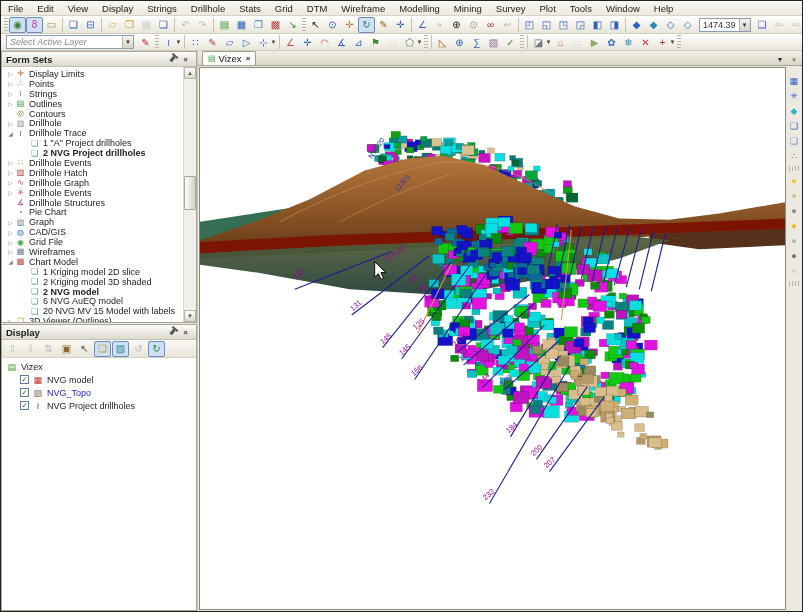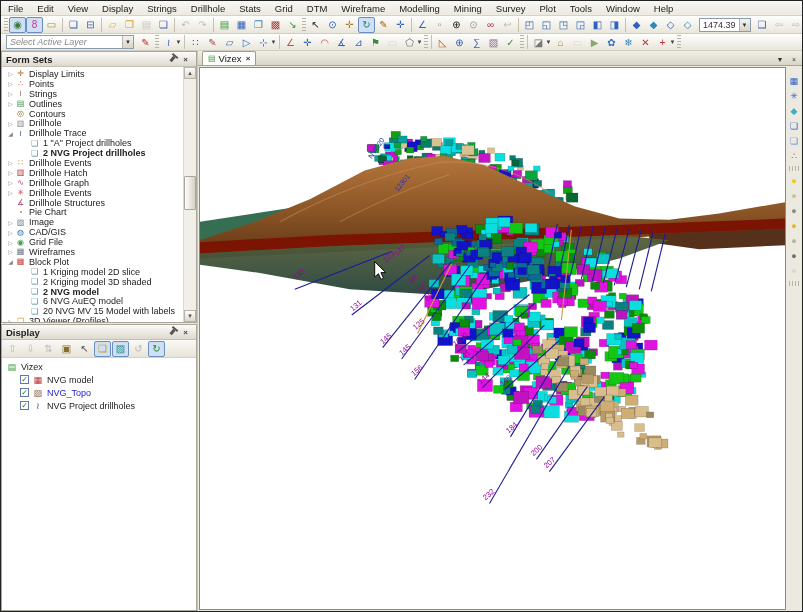--- a/index.html
+++ b/index.html
@@ -325,41 +325,41 @@
                 <span class="lbl">Drillhole Structures</span>
               </div>
               <div class="fs-row">
                 <span class="exp"></span>
                 <span class="ticon" style="color: rgb(176, 128, 32);">◔</span>
                 <span class="lbl">Pie Chart</span>
               </div>
               <div class="fs-row">
                 <span class="exp">▷</span>
                 <span class="ticon" style="color: rgb(112, 128, 144);">▨</span>
-                <span class="lbl">Image</span>
+                <span class="lbl">Graph</span>
               </div>
               <div class="fs-row">
                 <span class="exp">▷</span>
                 <span class="ticon" style="color: rgb(48, 112, 176);">◍</span>
                 <span class="lbl">CAD/GIS</span>
               </div>
               <div class="fs-row">
                 <span class="exp">▷</span>
                 <span class="ticon" style="color: rgb(64, 160, 64);">◉</span>
                 <span class="lbl">Grid File</span>
               </div>
               <div class="fs-row">
                 <span class="exp">▷</span>
                 <span class="ticon" style="color: rgb(96, 112, 128);">▦</span>
                 <span class="lbl">Wireframes</span>
               </div>
               <div class="fs-row">
                 <span class="exp">◢</span>
                 <span class="ticon" style="color: rgb(192, 48, 48);">▦</span>
-                <span class="lbl">Block Plot</span>
+                <span class="lbl">Chart Model</span>
               </div>
               <div class="fs-row child">
                 <span class="exp"></span>
                 <span class="ticon" style="color: rgb(74, 142, 142);">❏</span>
                 <span class="lbl">1 Kriging model 2D slice</span>
               </div>
               <div class="fs-row child">
                 <span class="exp"></span>
                 <span class="ticon" style="color: rgb(74, 142, 142);">❏</span>
                 <span class="lbl">2 Kriging model 3D shaded</span>
@@ -375,21 +375,21 @@
                 <span class="lbl">6 NVG AuEQ model</span>
               </div>
               <div class="fs-row child">
                 <span class="exp"></span>
                 <span class="ticon" style="color: rgb(74, 142, 142);">❏</span>
                 <span class="lbl">20 NVG MV 15 Model with labels</span>
               </div>
               <div class="fs-row">
                 <span class="exp">▷</span>
                 <span class="ticon" style="color: rgb(216, 168, 64);">❒</span>
-                <span class="lbl">3D Viewer (Profiles)</span>
+                <span class="lbl">3D Viewer (Outlines)</span>
               </div>
             </div>
           <div class="vscroll">
             <div class="sarr">▲</div>
             <div class="strack">
               <div class="sthumb"></div>
             </div>
             <div class="sarr">▼</div>
           </div>
         </div>

